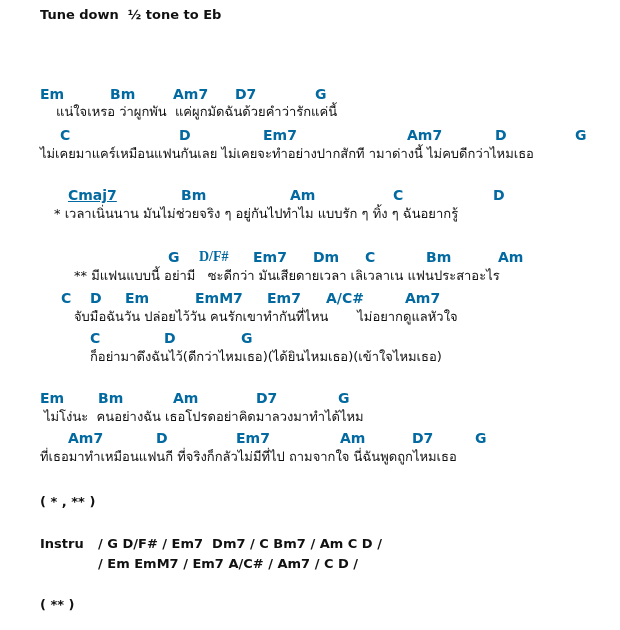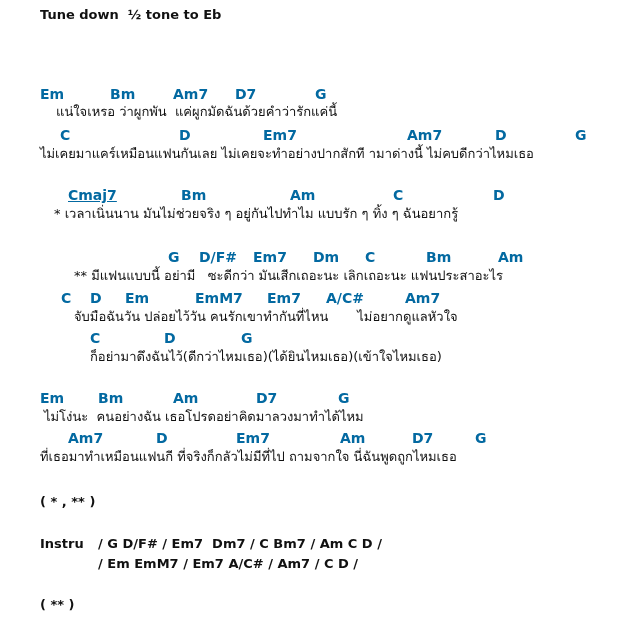--- a/index.html
+++ b/index.html
@@ -74,27 +74,27 @@
     <span class="chord" style="left:60px; top:188px;text-decoration:underline;">Cmaj7</span>
     <span class="chord" style="left:173px; top:188px;">Bm</span>
     <span class="chord" style="left:282px; top:188px;">Am</span>
     <span class="chord" style="left:385px; top:188px;">C</span>
     <span class="chord" style="left:485px; top:188px;">D</span>
     <span class="lyric" style="left:46px; top:207px;">* เวลาเนิ่นนาน มันไม่ช่วยจริง ๆ อยู่กันไปทำไม แบบรัก ๆ ทิ้ง ๆ ฉันอยากรู้</span>
   </div>
 
   <div>
     <span class="chord" style="left:160px; top:250px;">G</span>
-    <span class="chord" style="left:191px; top:250px;">D/F#</span>
+    <span class="chord" style="left:191px; top:250px;font-family:Liberation Serif, serif;">D/F#</span>
     <span class="chord" style="left:245px; top:250px;">Em7</span>
     <span class="chord" style="left:305px; top:250px;">Dm</span>
     <span class="chord" style="left:357px; top:250px;">C</span>
     <span class="chord" style="left:418px; top:250px;">Bm</span>
     <span class="chord" style="left:490px; top:250px;">Am</span>
-    <span class="lyric" style="left:66px; top:269px;">** มีแฟนแบบนี้ อย่ามี   ซะดีกว่า มันเสีกเถอะนะ เลิกเถอะนะ แฟนประสาอะไร</span>
+    <span class="lyric" style="left:66px; top:269px;">** มีแฟนแบบนี้ อย่ามี   ซะดีกว่า มันเสียดายเวลา เลิเวลาเน แฟนประสาอะไร</span>
 
     <span class="chord" style="left:53px; top:291px;">C</span>
     <span class="chord" style="left:82px; top:291px;">D</span>
     <span class="chord" style="left:117px; top:291px;">Em</span>
     <span class="chord" style="left:187px; top:291px;">EmM7</span>
     <span class="chord" style="left:259px; top:291px;">Em7</span>
     <span class="chord" style="left:318px; top:291px;">A/C#</span>
     <span class="chord" style="left:397px; top:291px;">Am7</span>
     <span class="lyric" style="left:66px; top:310px;">จับมือฉันวัน ปล่อยไว้วัน คนรักเขาทำกันที่ไหน       ไม่อยากดูแลหัวใจ</span>
 

